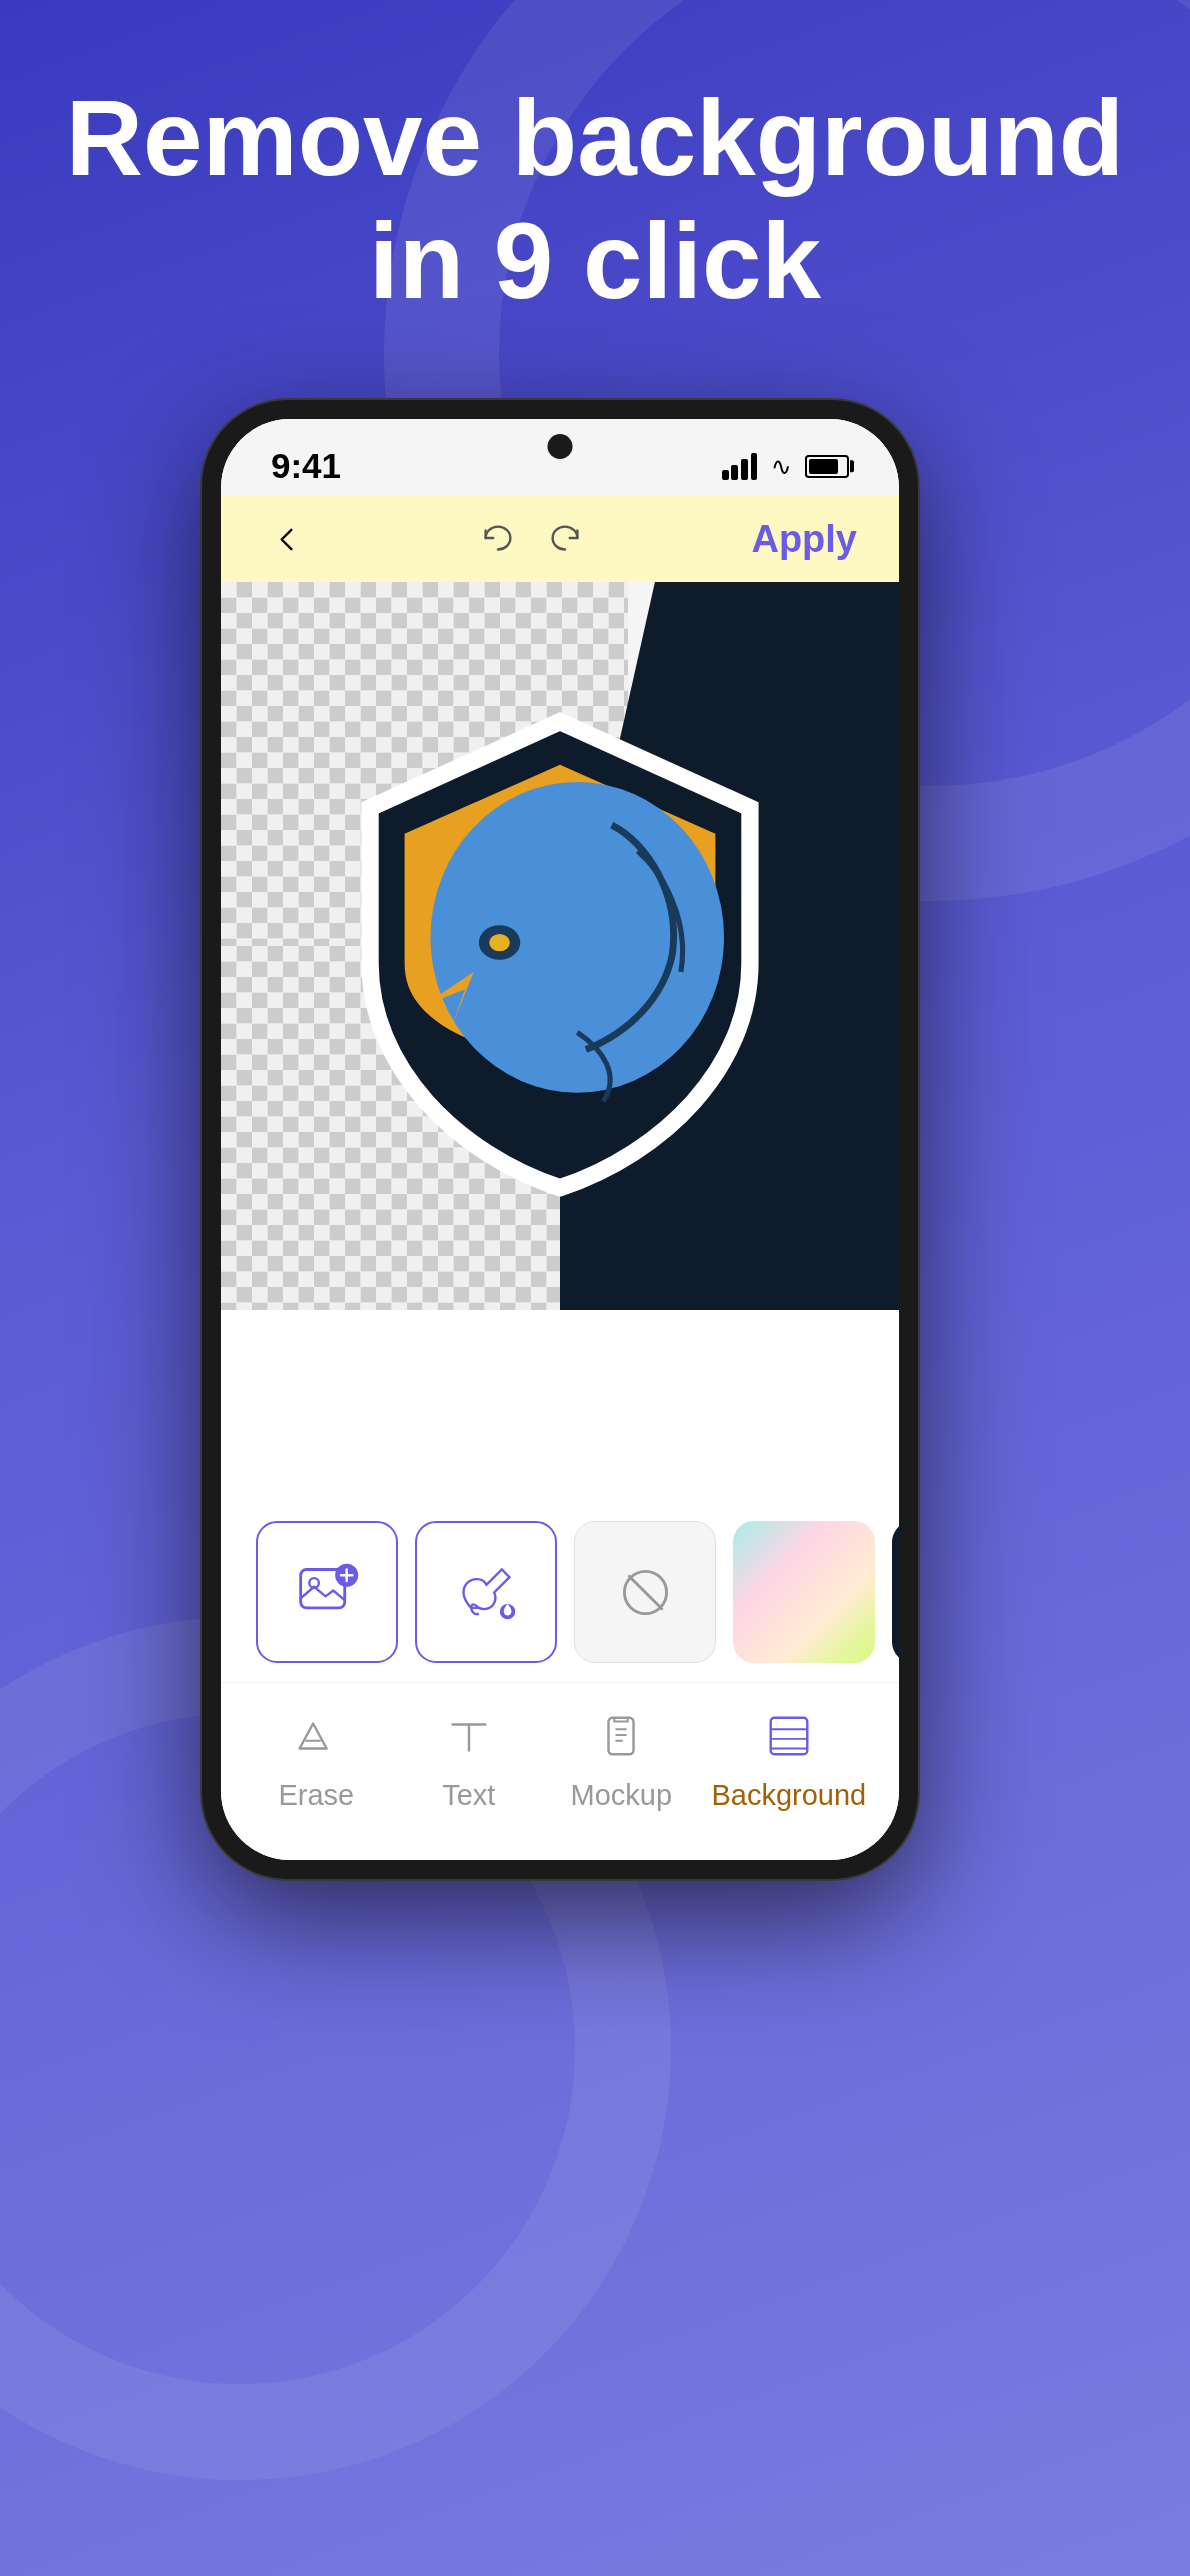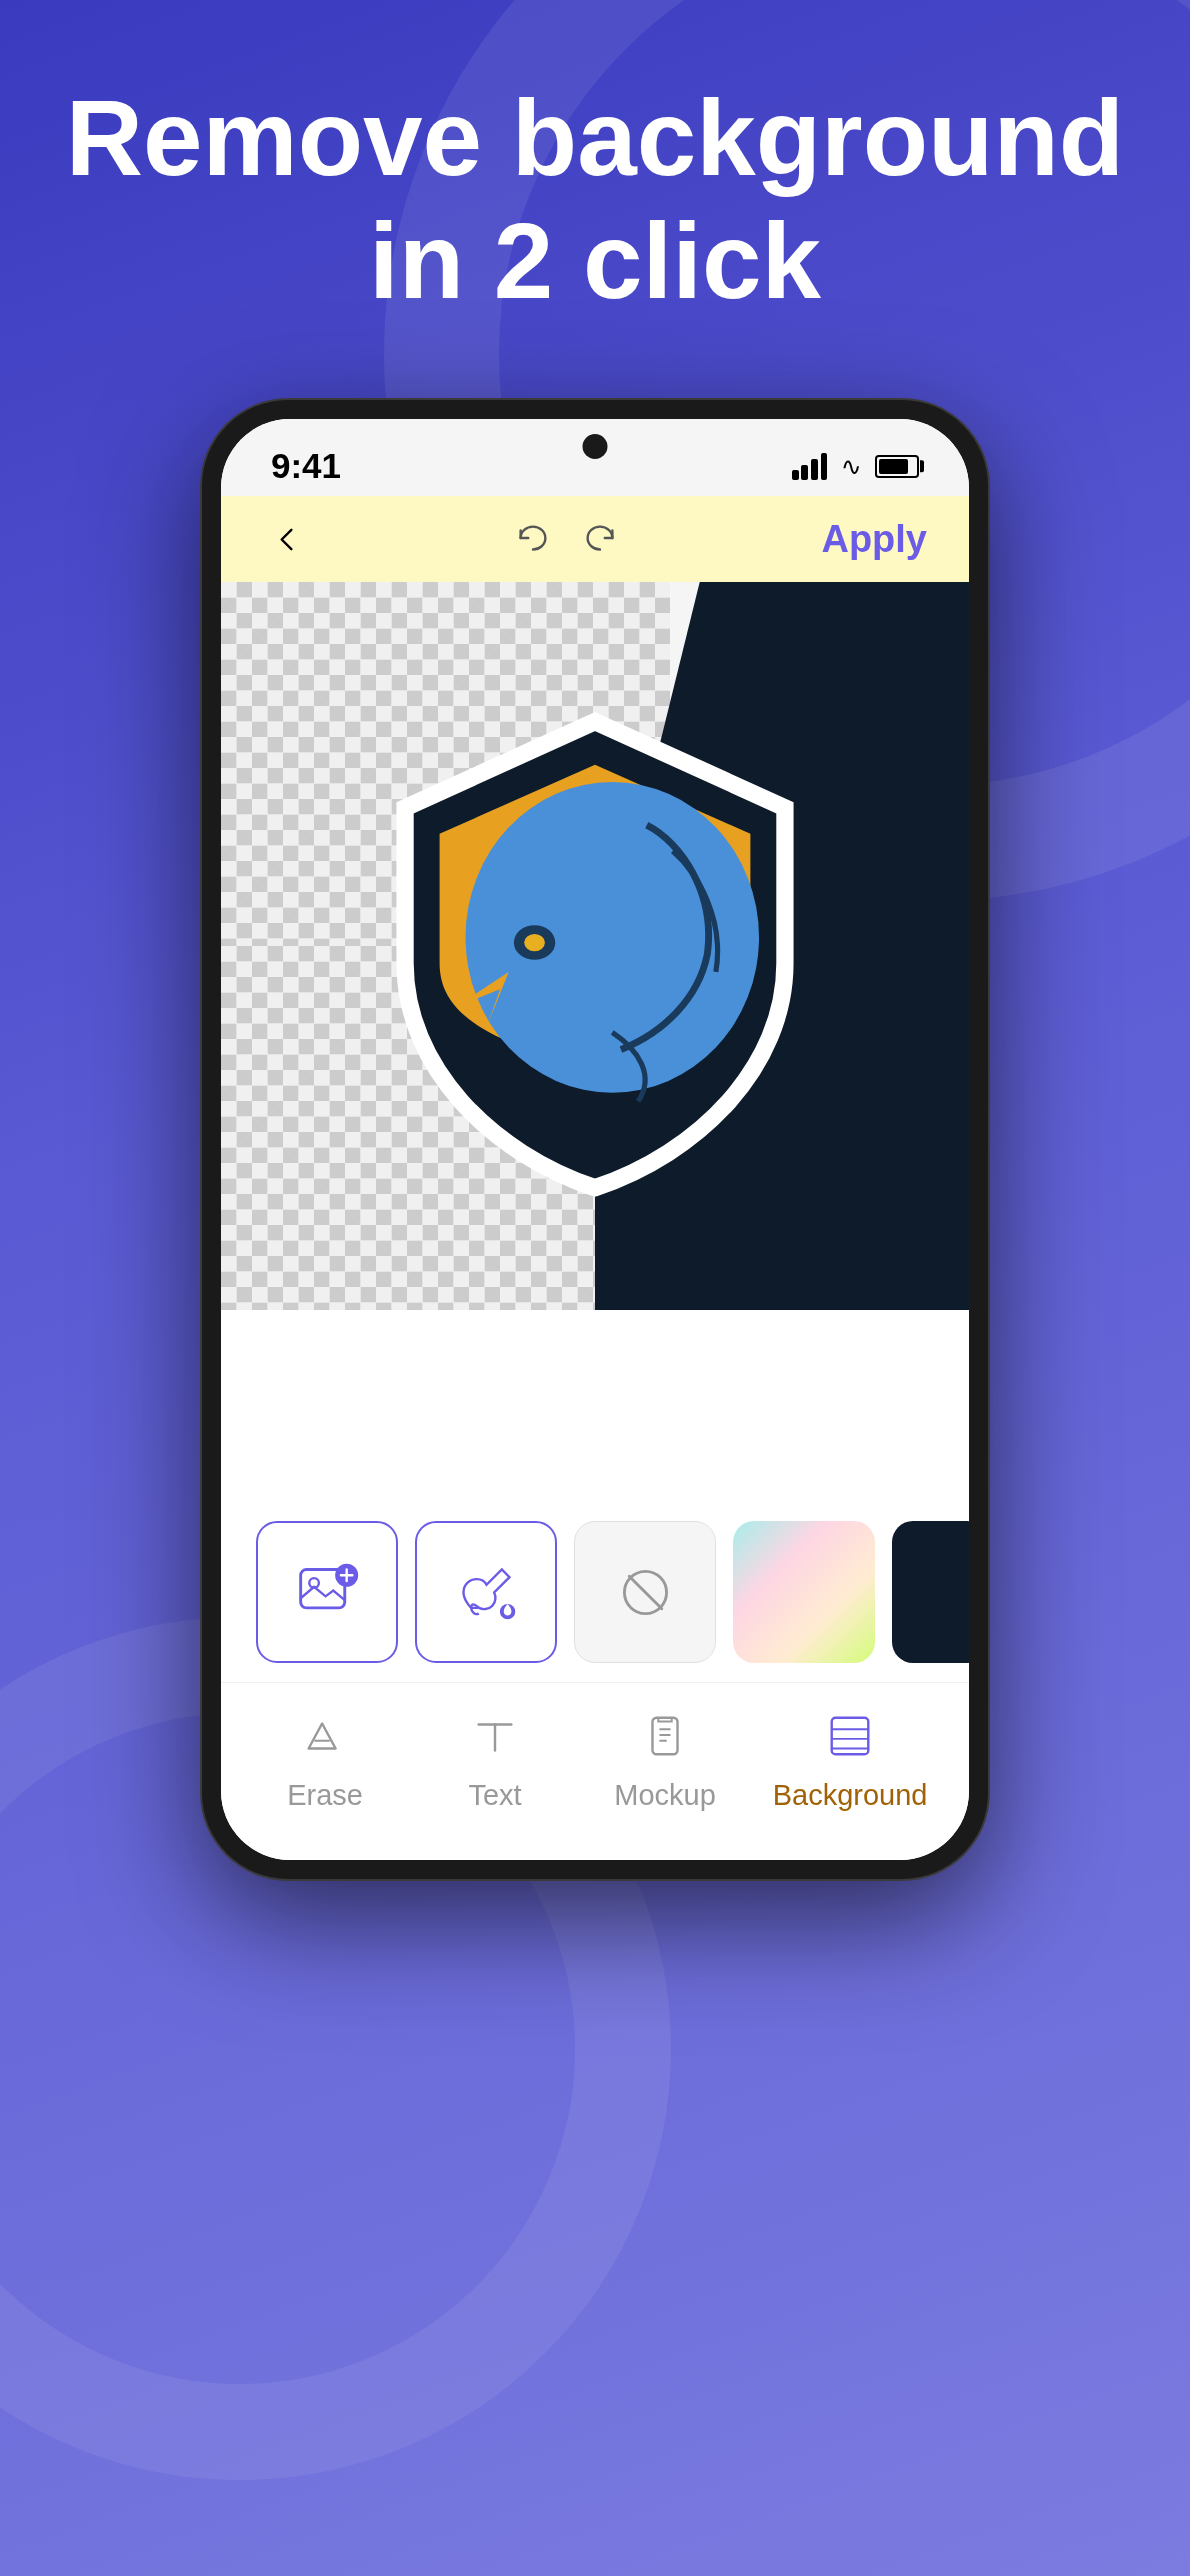--- a/index.html
+++ b/index.html
@@ -53,21 +53,21 @@
 
     
     .phone-wrapper {
       position: relative;
       z-index: 2;
       width: 786px;
       flex-shrink: 0;
     }
 
     .phone-frame {
-      width: 786px;
+      width: 716px;
       background: #1a1a1a;
       border-radius: 86px;
       padding: 19px;
       box-shadow:
         0 0 0 1.9px #3a3a3a,
         0 38px 115px rgba(0,0,0,0.6);
       position: relative;
     }
 
     .phone-screen {
@@ -341,21 +341,21 @@
     .battery-fill {
       background: #000;
       border-radius: 1.9px;
       height: 100%;
       width: 80%;
     }
   </style>
 </head>
 <body>
 
-<h1 class="headline">Remove background in 2 click</h1>
+<h1 class="headline">Remove background in 9 click</h1>
 
 <div class="phone-wrapper">
   <div class="phone-frame">
     <div class="phone-screen">
 
       <div class="camera-notch"></div>
 
       <div class="status-bar">
         <span class="status-time">9:41</span>
         <div class="status-icons">

